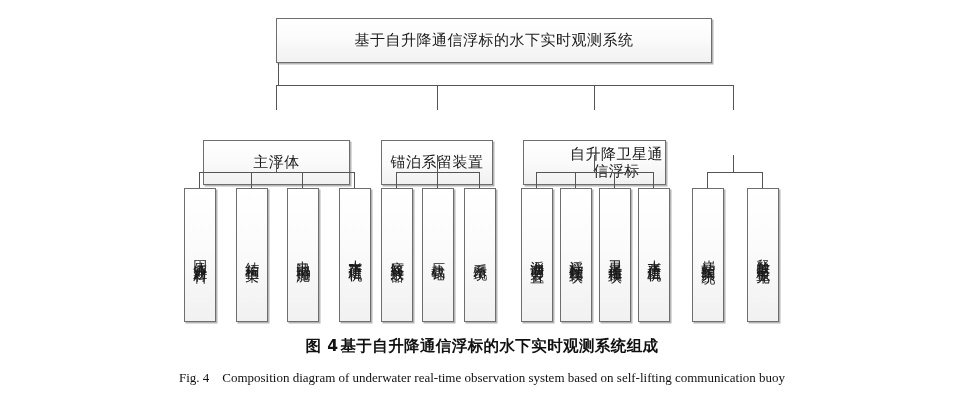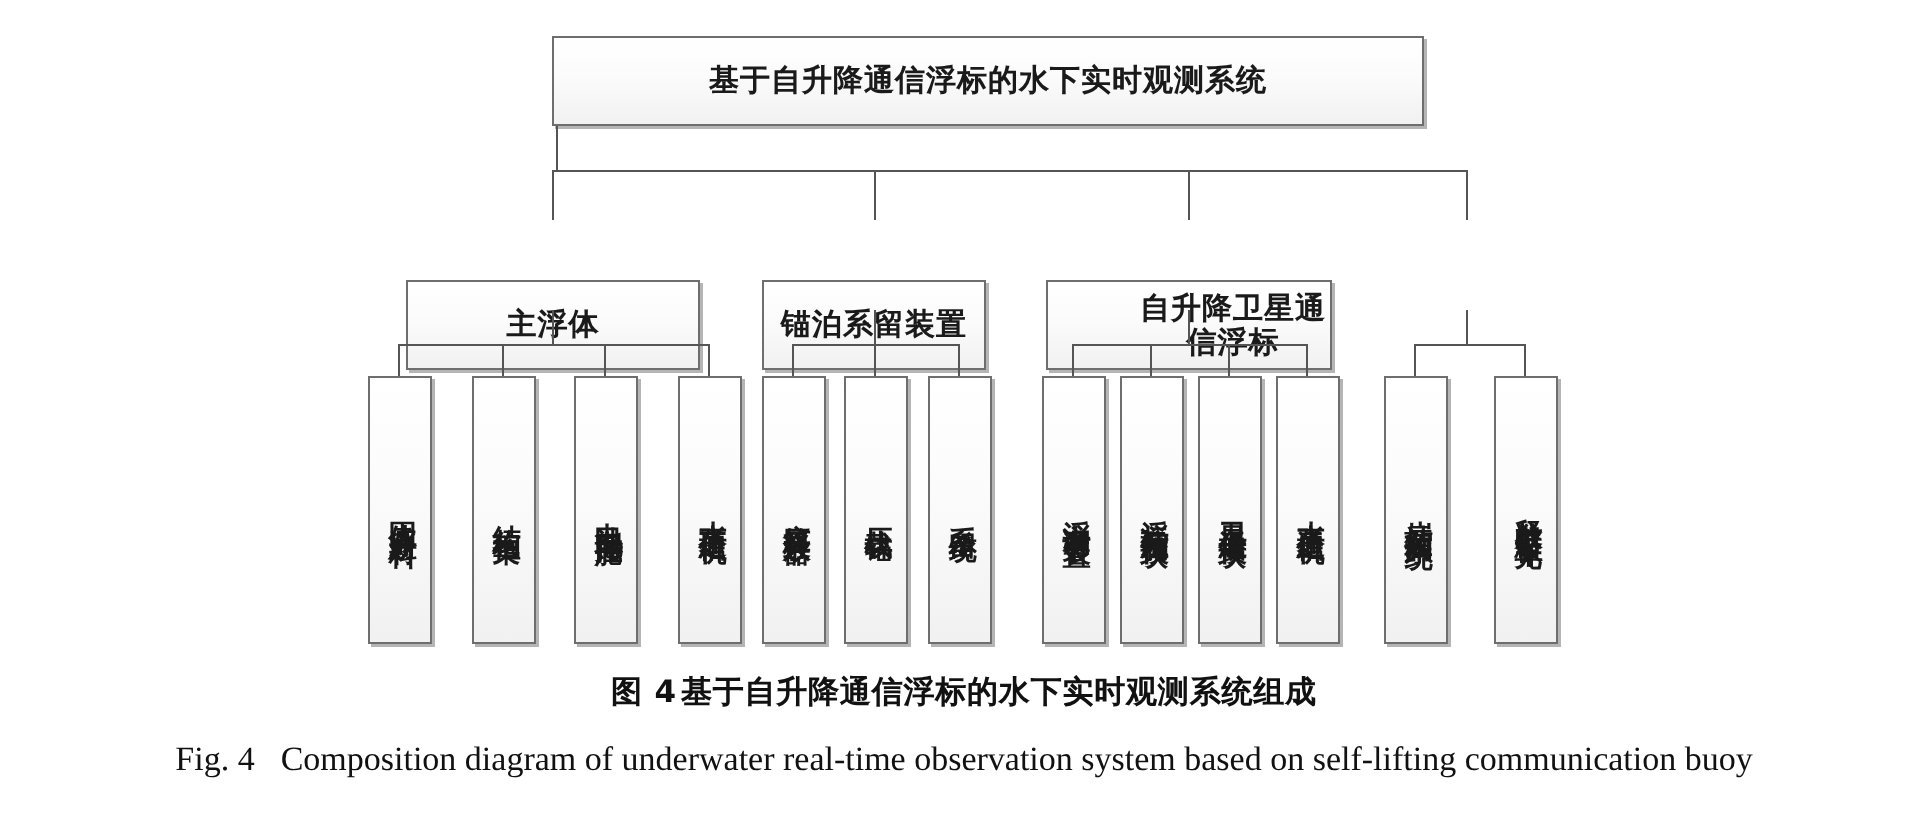--- a/index.html
+++ b/index.html
@@ -14,21 +14,20 @@
     font-family: "DejaVu Sans", "Liberation Sans", sans-serif;
     overflow: hidden;
   }
 
   #diagram {
     position: absolute;
     left: 0;
     top: 0;
     width: 964px;
     height: 330px;
-    font-weight: bold;
   }
 
   
   .node {
     position: absolute;
     box-sizing: border-box;
     border: 1px solid #6e6e6e;
     background: linear-gradient(to bottom, #ffffff 0%, #fbfbfb 45%, #f1f1f1 100%);
     box-shadow: 1.5px 1.5px 0 rgba(120,120,120,0.55);
     color: #1a1a1a;
@@ -89,21 +88,21 @@
     letter-spacing: 0.4px;
   }
   .caption-cn .fignum { margin-right: 2px; }
 
   .caption-en {
     position: absolute;
     left: 0;
     top: 370px;
     width: 964px;
     text-align: center;
-    font-size: 17px;
+    font-size: 13px;
     color: #111;
     font-family: "Liberation Serif", "DejaVu Serif", serif;
   }
   .caption-en .fignum { margin-right: 13px; }
 </style>
 </head>
 <body>
 
 <div id="diagram">
 

